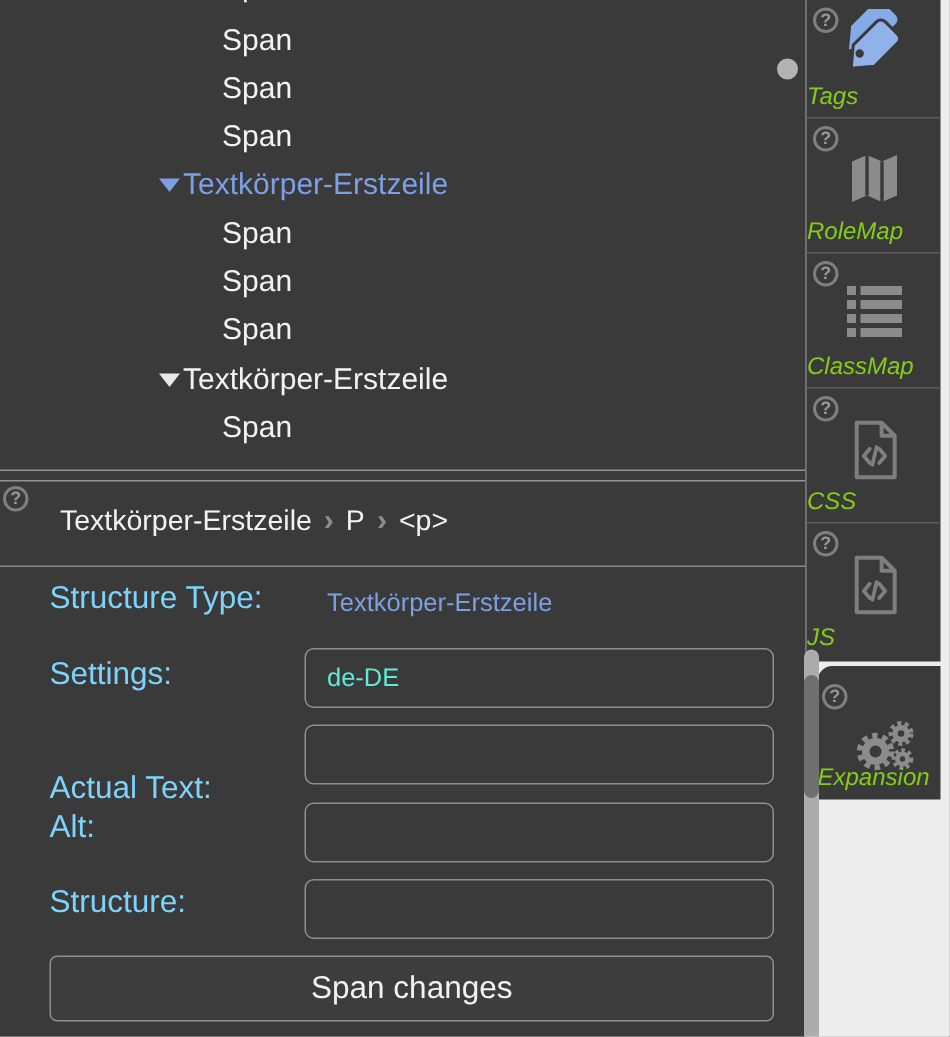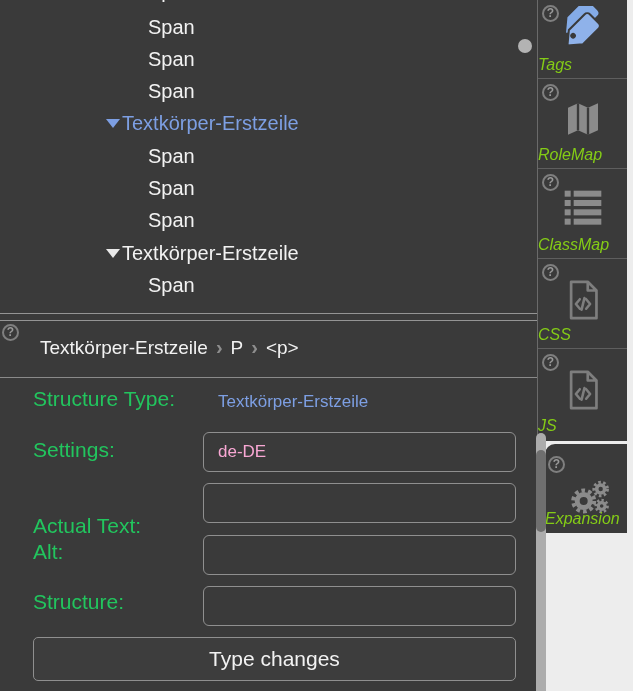--- a/index.html
+++ b/index.html
@@ -30,24 +30,24 @@
   
   .crumb { position:absolute; left:0; top:320px; width:537px; height:58px;
            border-top:1px solid #949494; border-bottom:1px solid #8a8a8a; }
   .crumb .q { position:absolute; left:2px; top:3px; }
   .crumb-text { position:absolute; left:40px; top:15px; font-size:19px; color:#f2f2f2;
                 display:flex; align-items:center; }
   .crumb-sep { color:#8d8d8d; font-weight:bold; font-size:20px; margin:0 8px; }
   .crumb-item { cursor:pointer; }
 
   
-  .flabel { position:absolute; left:33px; color:#22c55e; font-size:21px; }
+  .flabel { position:absolute; left:33px; color:#7dd3fc; font-size:21px; }
   .fvalue-link { position:absolute; left:218px; color:#7d9fe3; font-size:17px; cursor:pointer; }
   .finput { position:absolute; left:203px; width:313px; height:40px; background:transparent;
-            border:1px solid #8f8f8f; border-radius:6px; color:#f9a8d4; font-size:17px;
+            border:1px solid #8f8f8f; border-radius:6px; color:#5eead4; font-size:17px;
             padding:0 14px; outline:none; font-family:inherit; }
   .save { position:absolute; left:33px; top:637px; width:483px; height:44px; background:#3d3d3d;
           border:1px solid #8f8f8f; border-radius:5px; color:#f2f2f2; font-size:21px;
           font-family:inherit; cursor:pointer; }
 
   
   .rail { position:absolute; left:537px; top:0; width:96px; height:691px; background:#ededed; }
   .rail-top { position:absolute; left:0; top:0; width:90px; height:441px; background:#3a3a3a;
               border-left:1px solid #6a6a6a; }
   .tile { position:relative; width:100%; border-bottom:1px solid #5e5e5e;
@@ -129,21 +129,21 @@
 
     <span class="flabel" style="top:514px">Actual Text:</span>
     <input class="finput" style="top: 483px;" value="">
 
     <span class="flabel" style="top:540px">Alt:</span>
     <input class="finput" style="top: 535px;" value="">
 
     <span class="flabel" style="top:590px">Structure:</span>
     <input class="finput" style="top: 586px;" value="">
 
-    <button class="save">Type changes</button>
+    <button class="save">Span changes</button>
   </div>
 </div>
 
 <div class="rail">
   <div class="rail-top">
 
     <div class="tile" style="height:79px">
       <span class="q">?</span>
       <span class="tile-icon" style="margin-top:6px">
         <svg width="52" height="48" viewBox="0 0 52 48">

